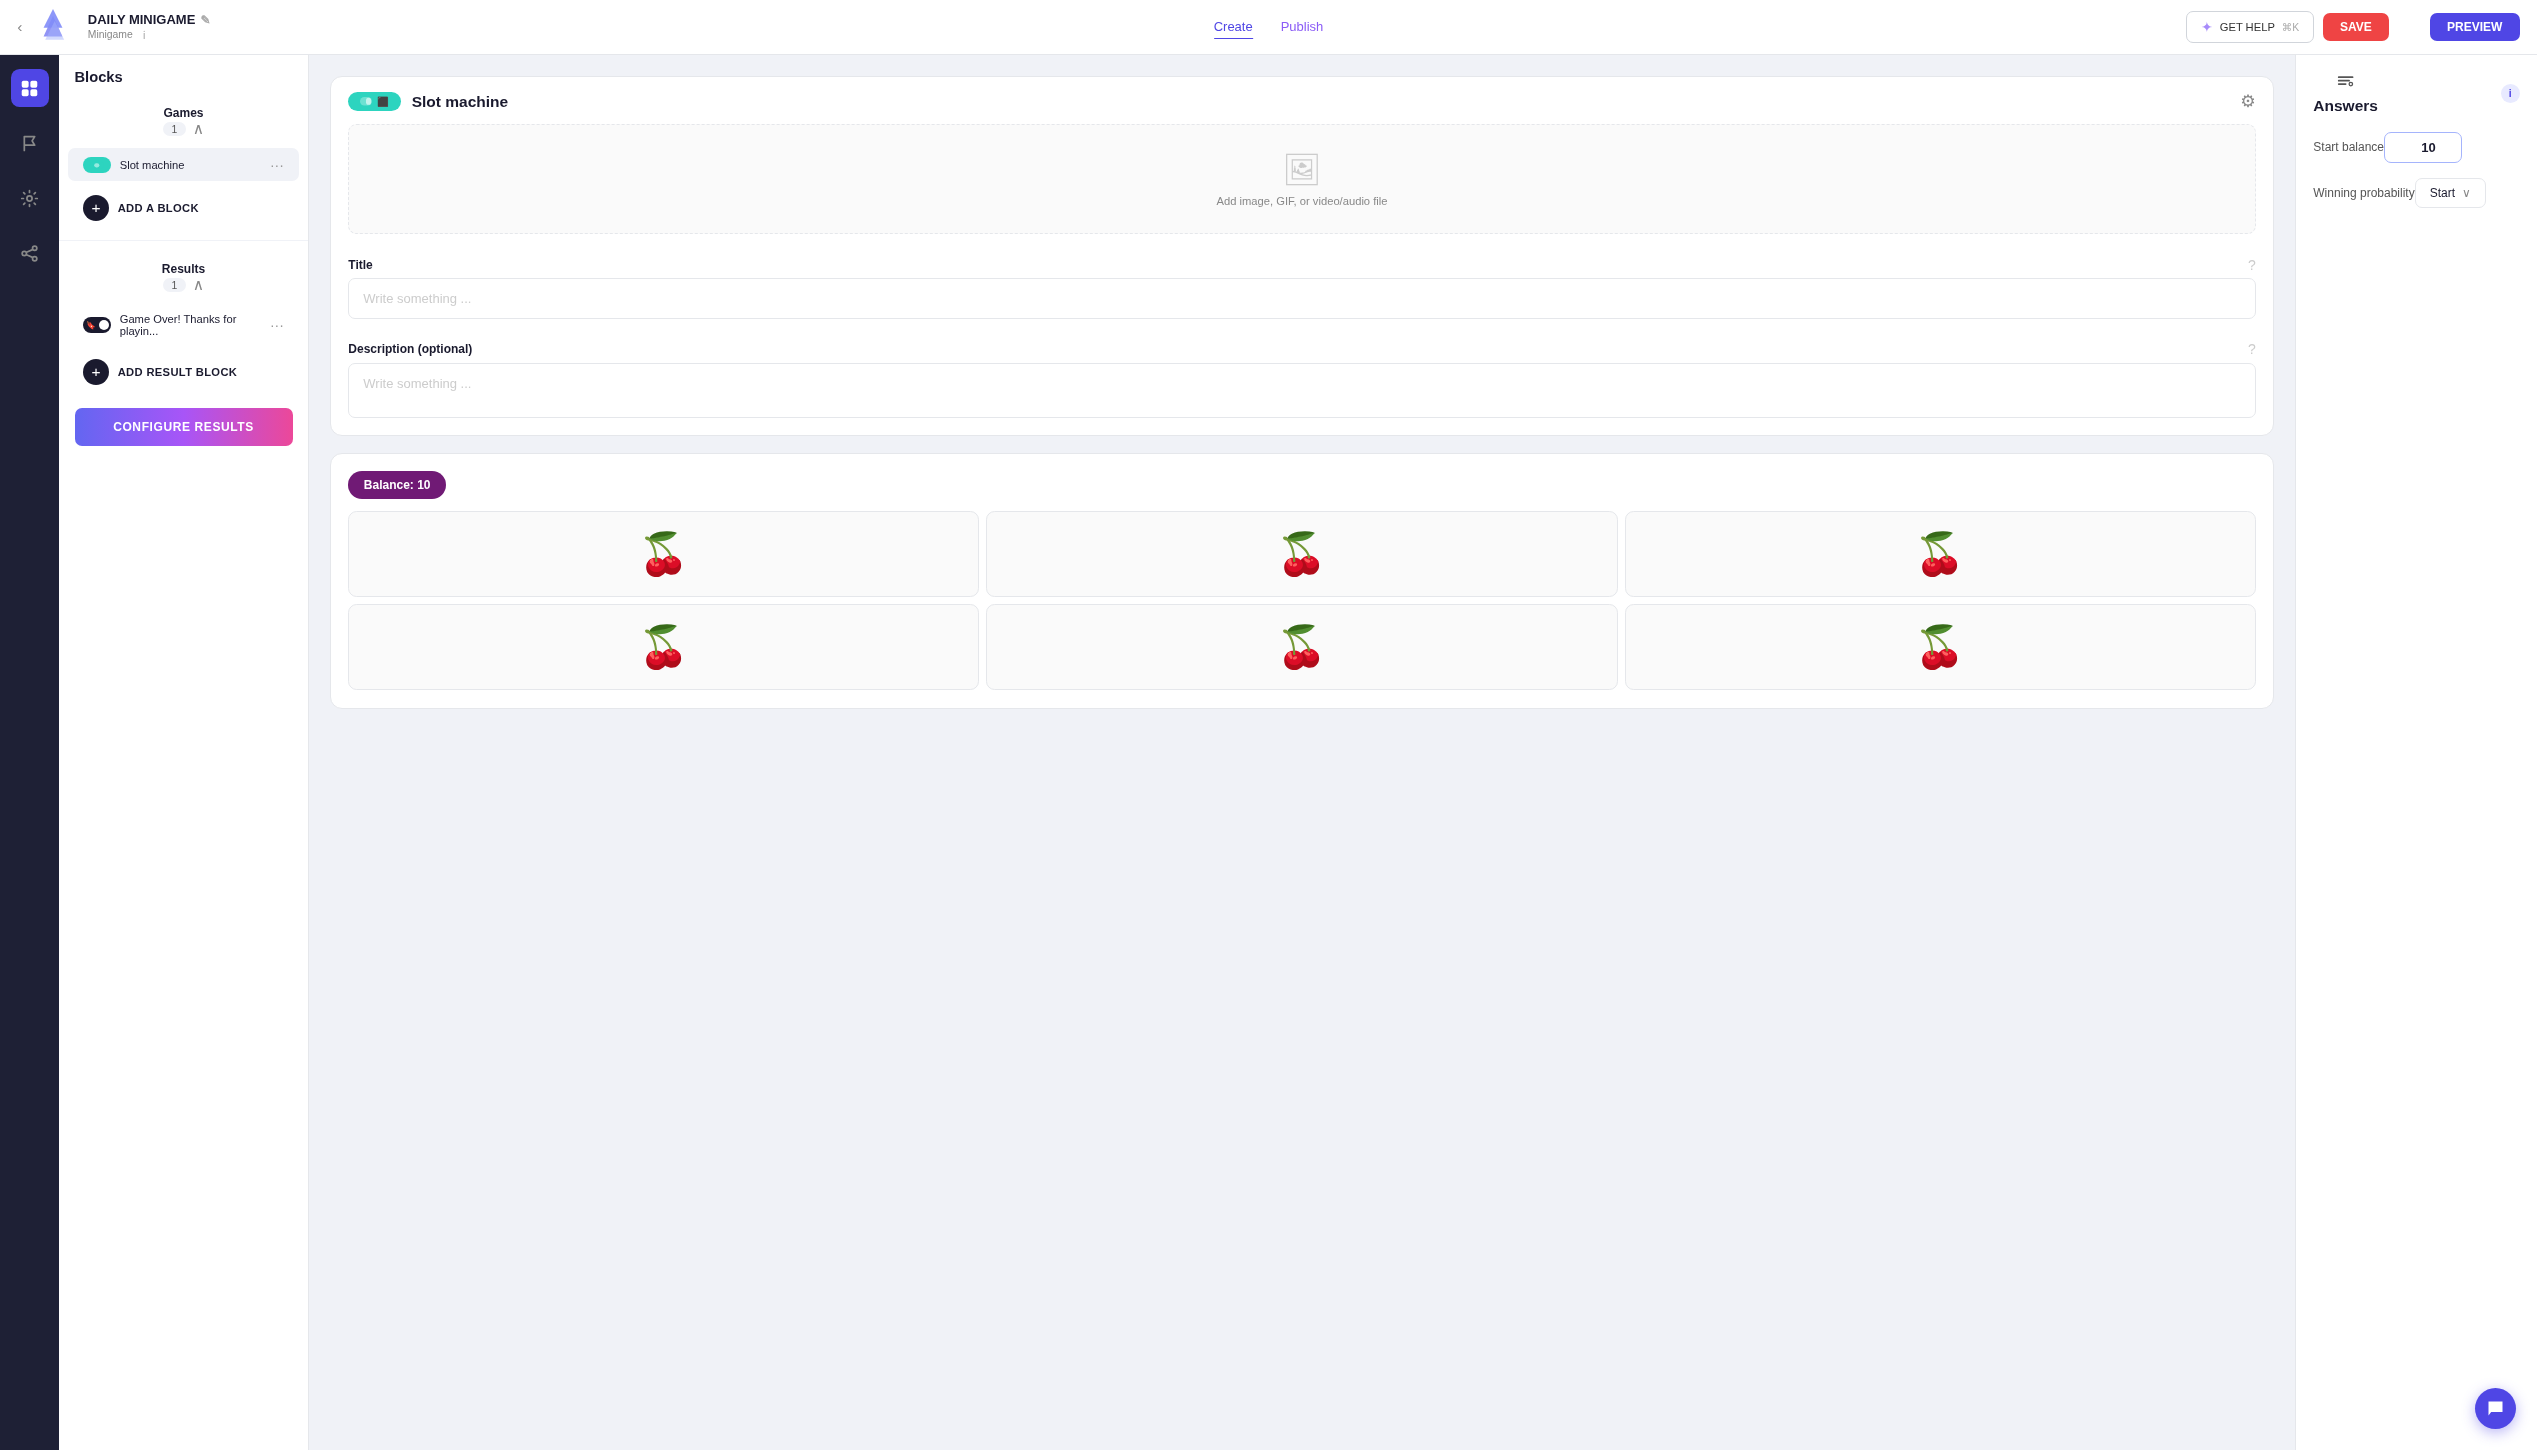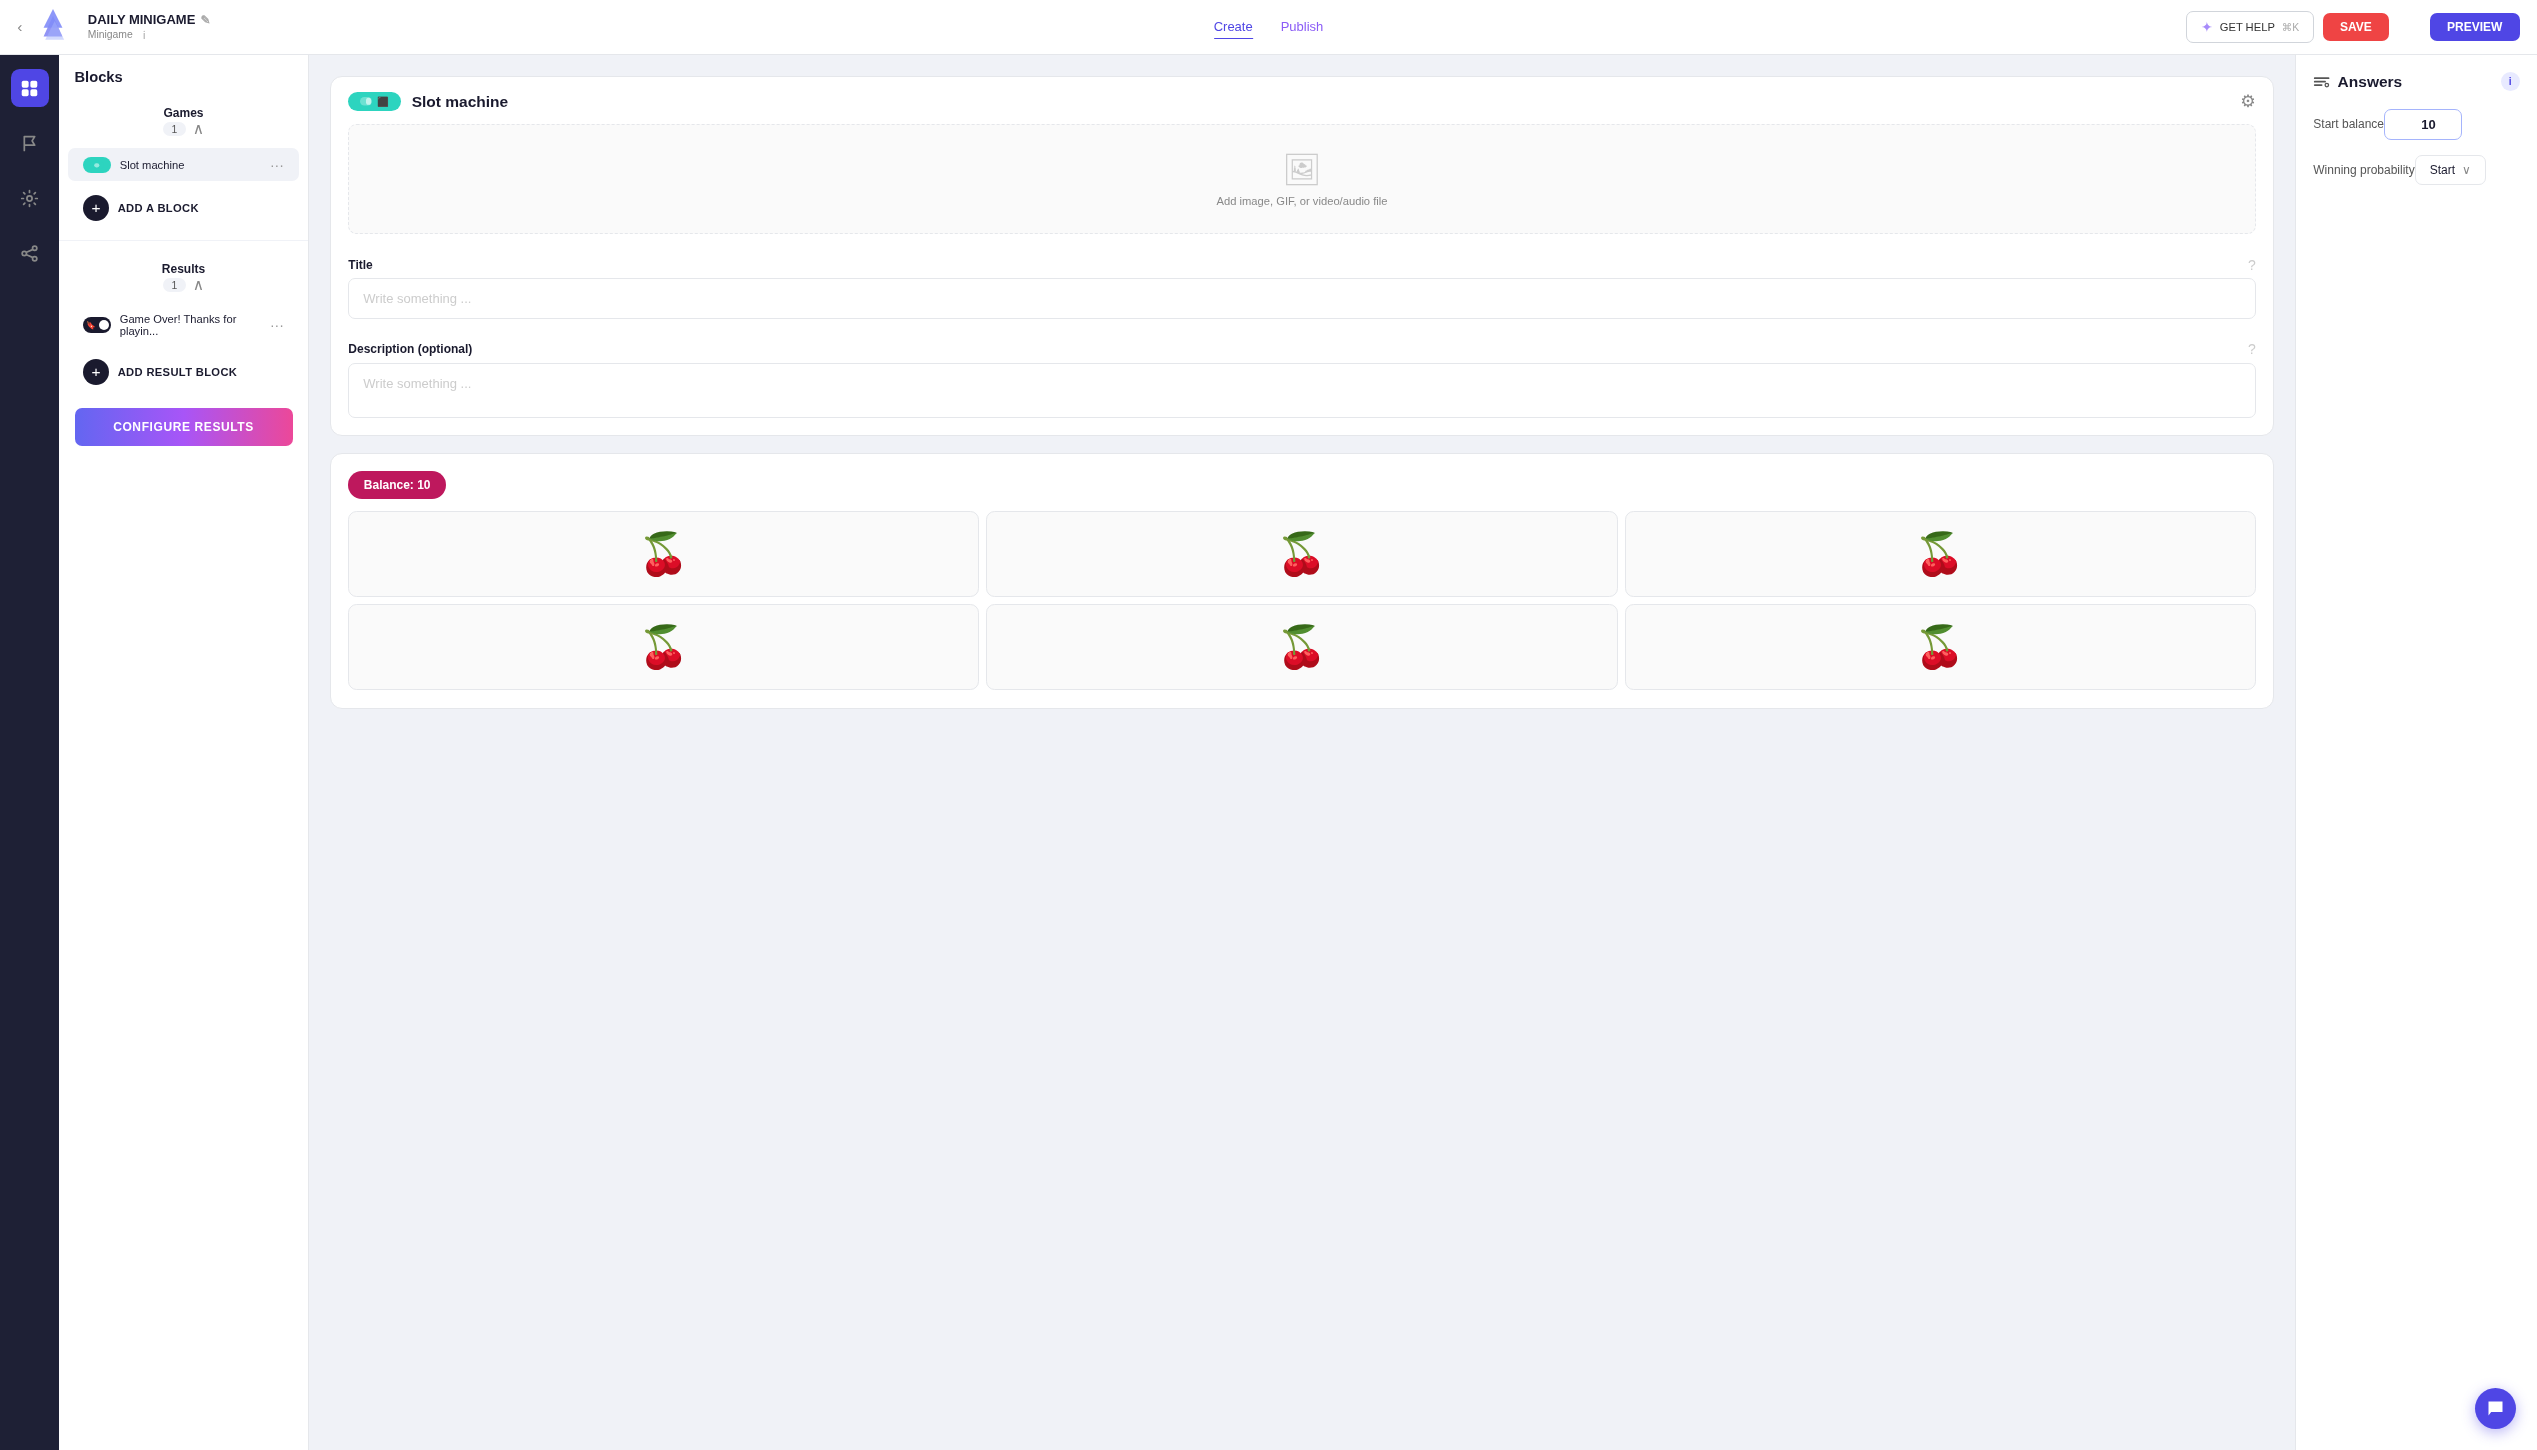--- a/index.html
+++ b/index.html
@@ -70,28 +70,28 @@
     .media-upload { margin: 0 17.3px 14px; border: 1.7px dashed #e5e7eb; border-radius: 8.6px; display: flex; flex-direction: column; align-items: center; justify-content: center; padding: 26px; gap: 7px; cursor: pointer; background: #fafafa; }
     .media-icon { font-size: 31px; color: #ccc; }
     .media-label { font-size: 11.2px; color: #888; }
 
     
     .field-row { padding: 8.6px 17.3px 5.2px; display: flex; align-items: center; justify-content: space-between; }
     .field-label { font-size: 12px; font-weight: 600; color: #1a1a2e; }
     .field-help { color: #ccc; cursor: pointer; }
     .field-input { margin: 0 17.3px 14px; border: 1.3px solid #e5e7eb; border-radius: 7px; padding: 12px 14px; font-size: 13px; color: #ccc; outline: none; cursor: text; background: #fff; }
     .field-textarea { margin: 0 17.3px 17.3px; border: 1.3px solid #e5e7eb; border-radius: 7px; padding: 12px 14px; font-size: 13px; color: #ccc; outline: none; cursor: text; background: #fff; min-height: 55px; }
-    .balance-badge { display: inline-block; background: #be185d; color: #fff; border-radius: 862px; padding: 7px 15.5px; font-size: 12px; font-weight: 600; margin-bottom: 12px; }
+    .balance-badge { display: inline-block; background: #701a75; color: #fff; border-radius: 862px; padding: 7px 15.5px; font-size: 12px; font-weight: 600; margin-bottom: 12px; }
     .slot-grid { display: grid; grid-template-columns: repeat(3, 1fr); gap: 7px; }
     .slot-cell { background: #fafafa; border: 0.9px solid #e5e7eb; border-radius: 8.6px; display: flex; align-items: center; justify-content: center; height: 86px; font-size: 41px; }
 
     
     .right-panel { width: 242px; background: #fff; border-left: 0.9px solid #e5e7eb; padding: 17.3px; }
     .right-panel-header { display: flex; align-items: center; justify-content: space-between; margin-bottom: 17.3px; }
-    .right-panel-title { font-size: 15.5px; font-weight: 700; color: #1a1a2e; display: flex; align-items: center; gap: 7px; }
+    .right-panel-title { font-size: 15.5px; font-weight: 700; color: #1a1a2e; display: flex; align-items: center; gap: 7px; flex-direction: column; }
     .info-icon-btn { background: #e8eaff; color: #4f46e5; border-radius: 862px; width: 19px; height: 19px; display: flex; align-items: center; justify-content: center; font-size: 10.4px; font-weight: 700; cursor: pointer; }
 
     
     .field-group { margin-bottom: 15.5px; display: flex; align-items: center; justify-content: flex-start; }
     .field-group-label { font-size: 12px; color: #555; font-weight: 500; }
     .number-input { border: 1.7px solid #a5b4fc; border-radius: 7px; padding: 7px 10.4px; font-size: 13px; width: 78px; text-align: right; color: #1a1a2e; font-weight: 600; outline: none; }
     .select-input { border: 1.3px solid #e5e7eb; border-radius: 7px; padding: 7px 14px; font-size: 12px; color: #1a1a2e; background: #fff; cursor: pointer; display: flex; align-items: center; gap: 7px; }
 
     
     .chat-bubble { position: fixed; bottom: 21px; right: 21px; width: 41px; height: 41px; background: #4f46e5; border-radius: 862px; display: flex; align-items: center; justify-content: center; color: #fff; font-size: 19px; cursor: pointer; box-shadow: 0 3.5px 14px rgba(79,70,229,0.4); }

